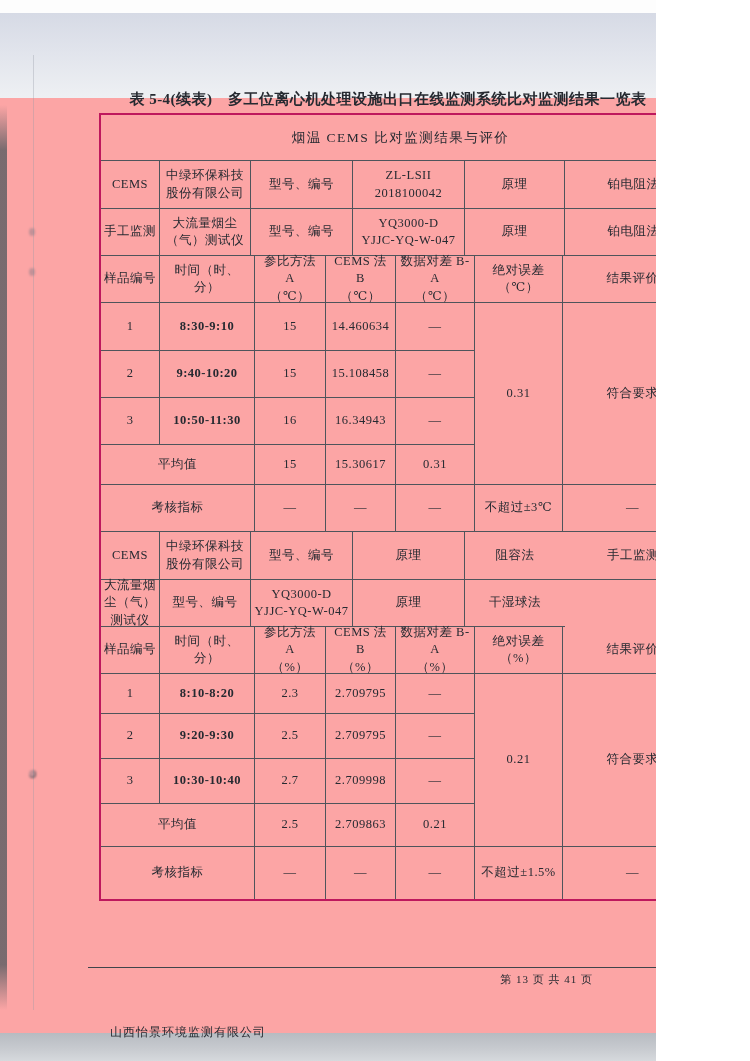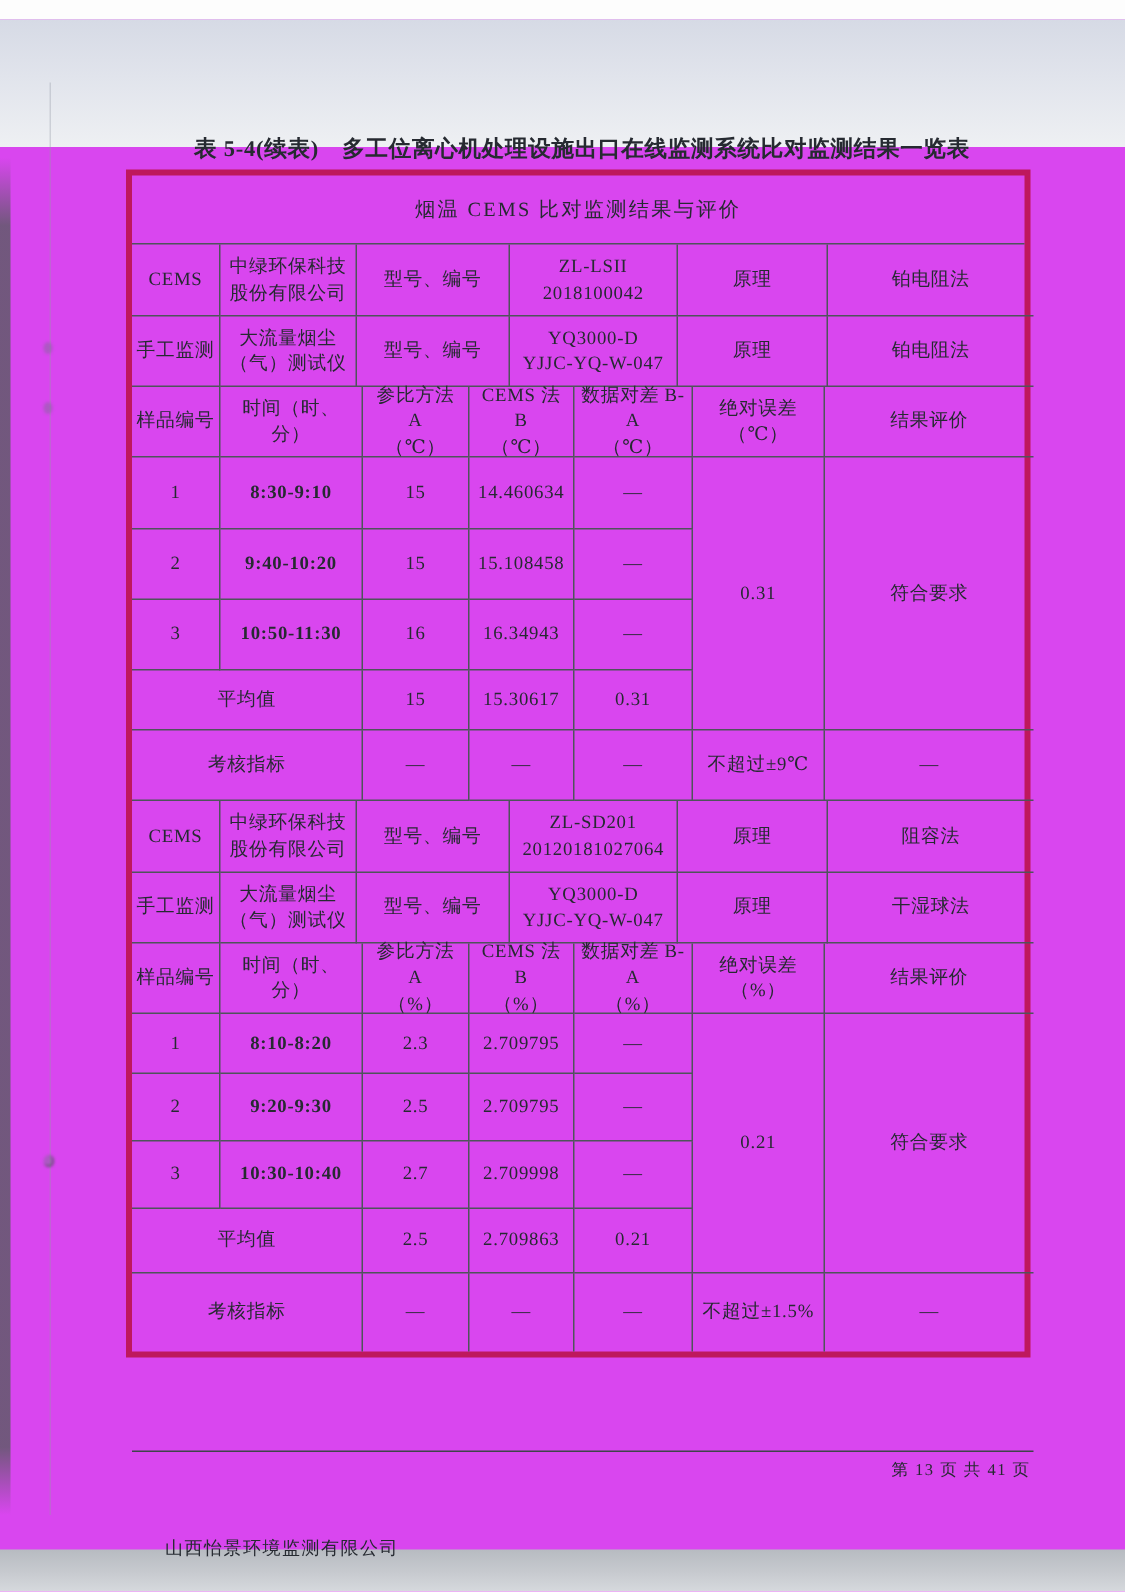--- a/index.html
+++ b/index.html
@@ -1,38 +1,38 @@
 <!DOCTYPE html>
 <html><head>
 <meta charset="utf-8">
 <style>
   * { margin:0; padding:0; box-sizing:border-box; }
   html,body { background:#ffffff; }
   body { font-family:"Liberation Serif","DejaVu Serif",serif; }
 
-  .scan { position:relative; width:750px; height:1061px; background:#d946ef; overflow:hidden; color:#262a31;text-decoration:underline; }
+  .scan { position:relative; width:656px; height:1061px; background:#fca5a5; overflow:hidden; color:#262a31;text-decoration:underline; }
 
   
   .band-top-white { position:absolute; left:0; top:0; width:750px; height:13px; background:#fdfdfd; }
   .band-top-shade { position:absolute; left:0; top:13px; width:750px; height:85px;
                     background:linear-gradient(180deg,#d6dae5 0%,#e1e4ec 45%,#eef0f3 100%); }
   .band-bottom { position:absolute; left:0; top:1033px; width:750px; height:28px;
                  background:linear-gradient(180deg,#b7bbc1 0%,#c7cacf 55%,#d6d9dd 100%); }
   .left-strip { position:absolute; left:0; top:105px; width:7px; height:905px;
                 background:linear-gradient(180deg,rgba(88,92,97,0) 0%,rgba(88,92,97,.8) 5%,rgba(88,92,97,.8) 95%,rgba(88,92,97,0) 100%); }
   .margin-line { position:absolute; left:33px; top:55px; width:1px; height:955px; background:rgba(148,154,166,.35); }
   .smudge { position:absolute; width:6px; height:8px; background:rgba(108,116,130,.4); border-radius:50%; filter:blur(1px); }
   .smudge.a { left:29px; top:228px; }
   .smudge.b { left:29px; top:268px; }
   .smudge.c { left:29px; top:770px; }
 
   .doc-title { position:absolute; left:80px; top:90px; width:616px; text-align:center;
                font-size:15px; font-weight:bold; letter-spacing:.5px; }
 
-  .bigtable { position:absolute; left:84px; top:113px; width:603px; border:4px solid #be185d; }
+  .bigtable { position:absolute; left:99px; top:113px; width:603px; border:2px solid #be185d; }
   .sec-title { height:46px; border-bottom:1px solid #4f545b; display:flex; align-items:center;
                justify-content:center; font-size:13.5px; letter-spacing:1.5px; }
 
   .equip { display:grid; grid-template-columns:59px 91px 102px 112px 100px 137px; grid-template-rows:48px 47px; }
   .dgrid { display:grid; grid-template-columns:59px 95px 71px 70px 79px 88px 139px; }
   .dgrid.s1 { grid-template-rows:47px 48px 47px 47px 40px 47px; }
   .dgrid.s2 { grid-template-rows:47px 40px 45px 45px 43px 52px; }
 
   .c { border-right:1px solid #4f545b; border-bottom:1px solid #4f545b;
        display:flex; flex-direction:column; align-items:center; justify-content:center;
@@ -141,33 +141,29 @@
 
       <div class="c cs2">平均值</div>
       <div class="c">15</div>
       <div class="c">15.30617</div>
       <div class="c">0.31</div>
 
       <div class="c cs2">考核指标</div>
       <div class="c">—</div>
       <div class="c">—</div>
       <div class="c">—</div>
-      <div class="c">不超过±9℃</div>
+      <div class="c">不超过±3℃</div>
       <div class="c nr">—</div>
     </div>
 
 
     <div class="equip">
       <div class="c">CEMS</div>
       <div class="c">中绿环保科技股份有限公司</div>
       <div class="c">型号、编号</div>
-      <div class="c">
-        <span>ZL-SD201</span>
-        <span>20120181027064</span>
-      </div>
       <div class="c">原理</div>
       <div class="c nr">阻容法</div>
 
       <div class="c">手工监测</div>
       <div class="c">大流量烟尘（气）测试仪</div>
       <div class="c">型号、编号</div>
       <div class="c">
         <span>YQ3000-D</span>
         <span>YJJC-YQ-W-047</span>
       </div>

